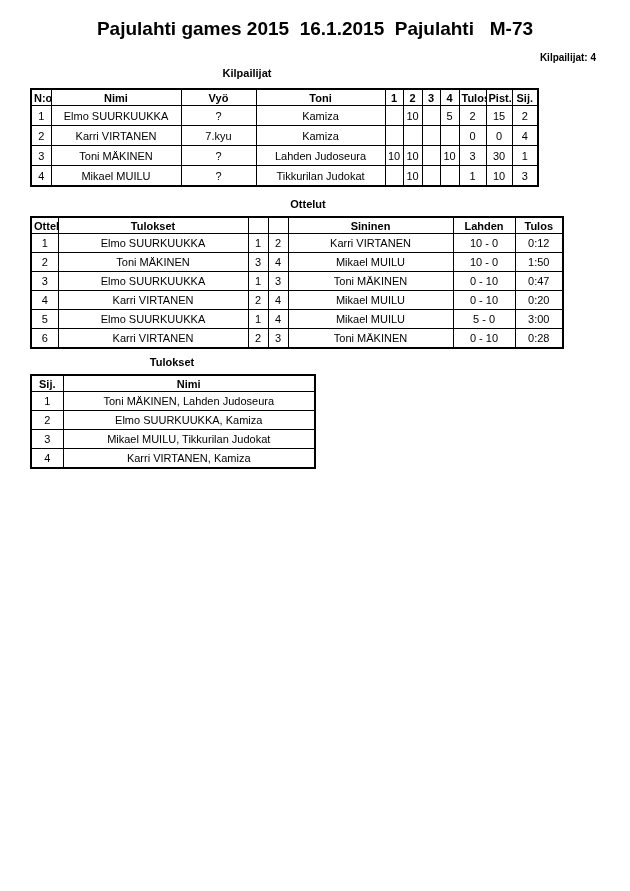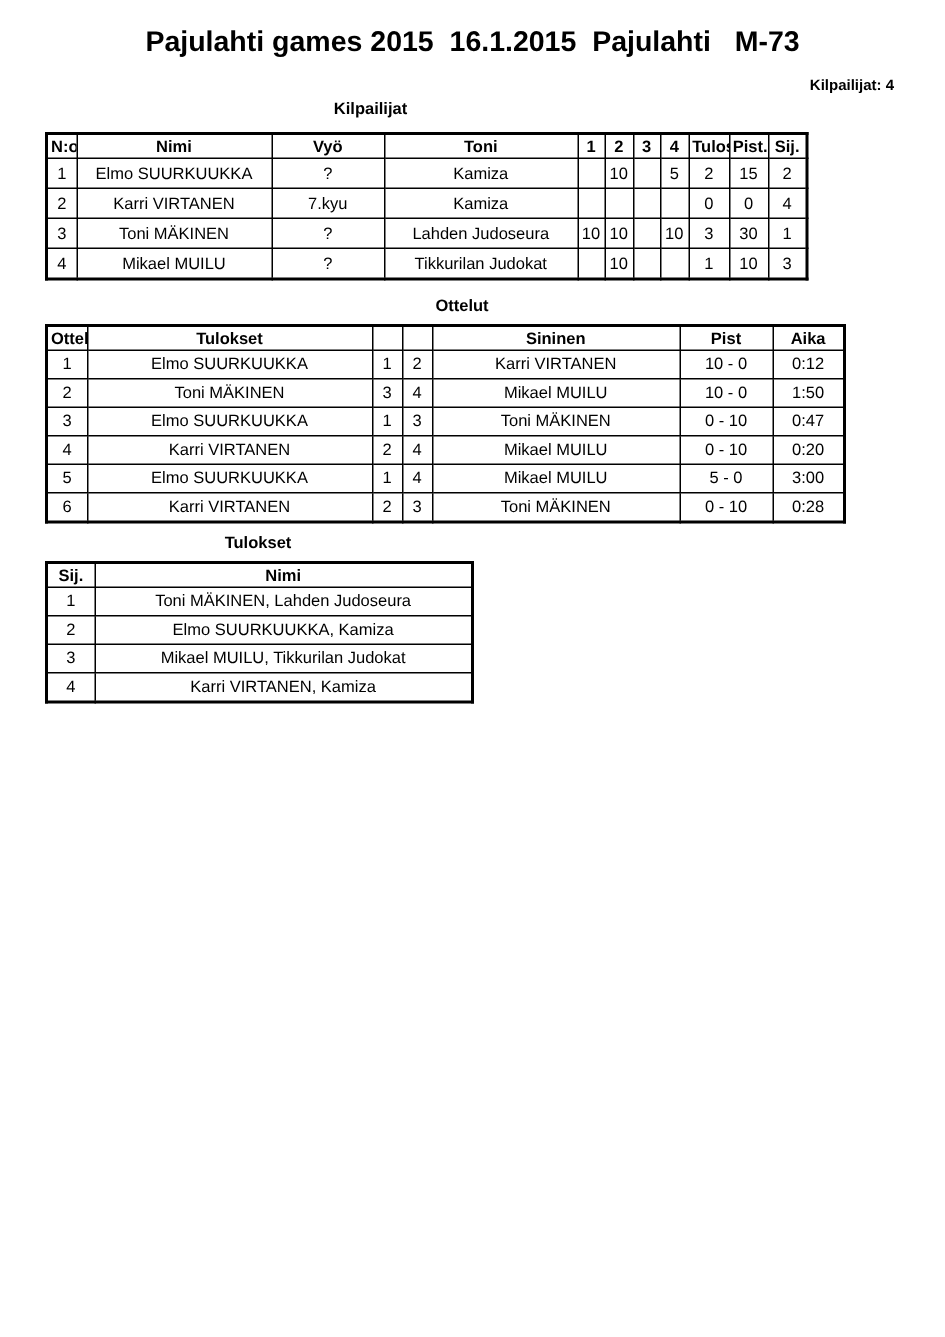--- a/index.html
+++ b/index.html
@@ -131,22 +131,22 @@
         <col style="width:62px">
         <col style="width:48px">
     </colgroup>
     <thead>
       <tr>
         <th class="th-small">Ottelu</th>
         <th>Tulokset</th>
         <th></th>
         <th></th>
         <th>Sininen</th>
-        <th>Pist</th>
-        <th>Aika</th>
+        <th>Lahden</th>
+        <th>Tulos</th>
       </tr>
     </thead>
     <tbody>
       <tr>
         <td>1</td>
         <td class="al">Elmo SUURKUUKKA</td>
         <td>1</td>
         <td>2</td>
         <td class="al">Karri VIRTANEN</td>
         <td class="ar">10 - 0</td>

